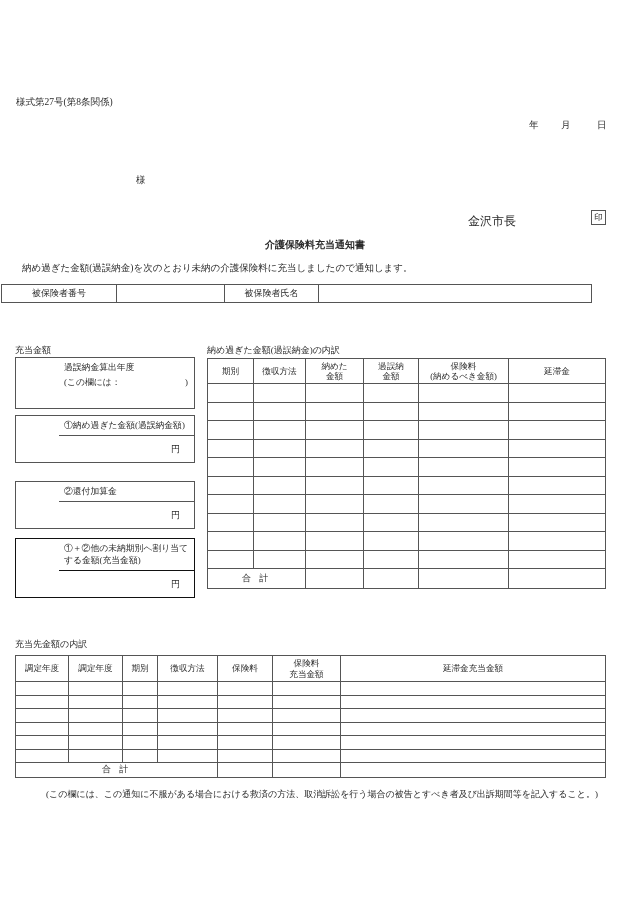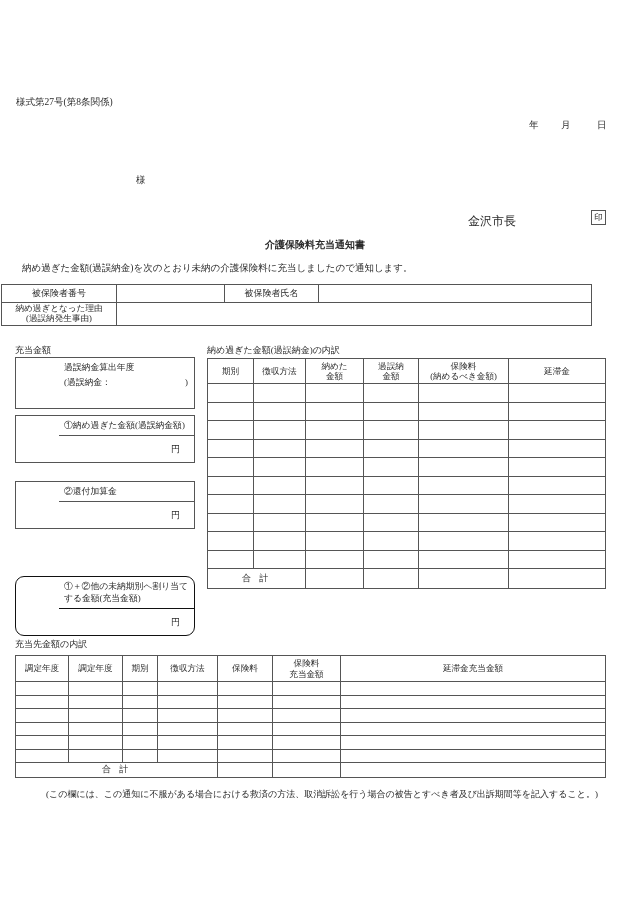--- a/index.html
+++ b/index.html
@@ -134,21 +134,21 @@
     border-top: 1px solid #555;
     font-size: 9px;
     text-align: right;
     padding: 7px 14px 6px 0;
   }
   .lbox.bold .yen { border-top: 1.6px solid #111; }
 
   #lbox-fiscal { top: 357px; height: 52px; }
   #lbox-over   { top: 415px; }
   #lbox-refund { top: 481px; }
-  #lbox-total  { top: 576px; border-radius: 9px; }
+  #lbox-total  { top: 538px; }
 </style>
 </head>
 <body>
 
 <div class="page">
 
   <div class="abs" id="form-code">様式第27号(第8条関係)</div>
 
   <div class="abs" id="date-year">年</div>
   <div class="abs" id="date-month">月</div>
@@ -169,38 +169,31 @@
       <col style="width:94px">
         <col style="width:273px">
     </colgroup>
     <tbody>
       <tr>
         <td>被保険者番号</td>
         <td class="blank"></td>
         <td>被保険者氏名</td>
         <td class="blank"></td>
       </tr>
-      <tr>
-        <td class="reason-label">
-          <span>納め過ぎとなった理由</span><br>
-          <span>(過誤納発生事由)</span>
-        </td>
-        <td class="reason-label blank" colspan="3"></td>
-      </tr>
     </tbody>
   </table>
 
   <div class="abs section-label" id="label-left-col">充当金額</div>
   <div class="abs section-label" id="label-right-tbl">納め過ぎた金額(過誤納金)の内訳</div>
   <div class="abs section-label" id="label-bottom">充当先金額の内訳</div>
 
   <div class="lbox" id="lbox-fiscal">
     <div class="cap">過誤納金算出年度</div>
     <div class="cap2">
-      <span>(過誤納金：</span>
+      <span>(この欄には：</span>
       <span>)</span>
     </div>
   </div>
 
   <div class="lbox" id="lbox-over">
     <div class="cap">①納め過ぎた金額(過誤納金額)</div>
     <div class="yen">
       <span></span>
       <span>円</span>
     </div>

